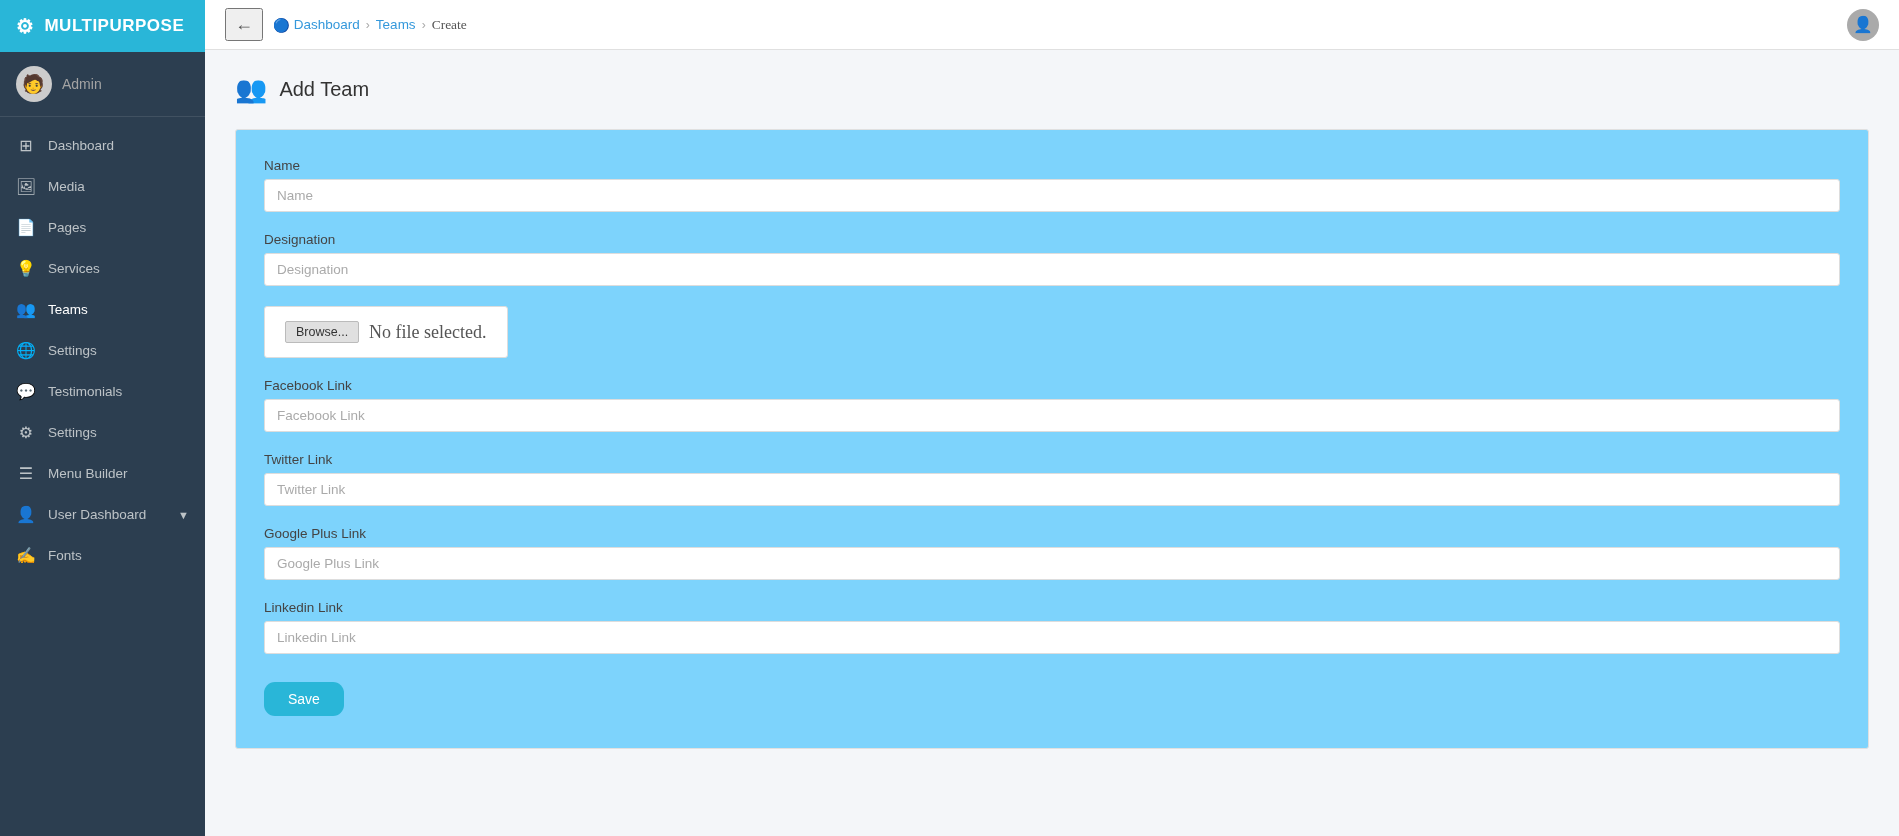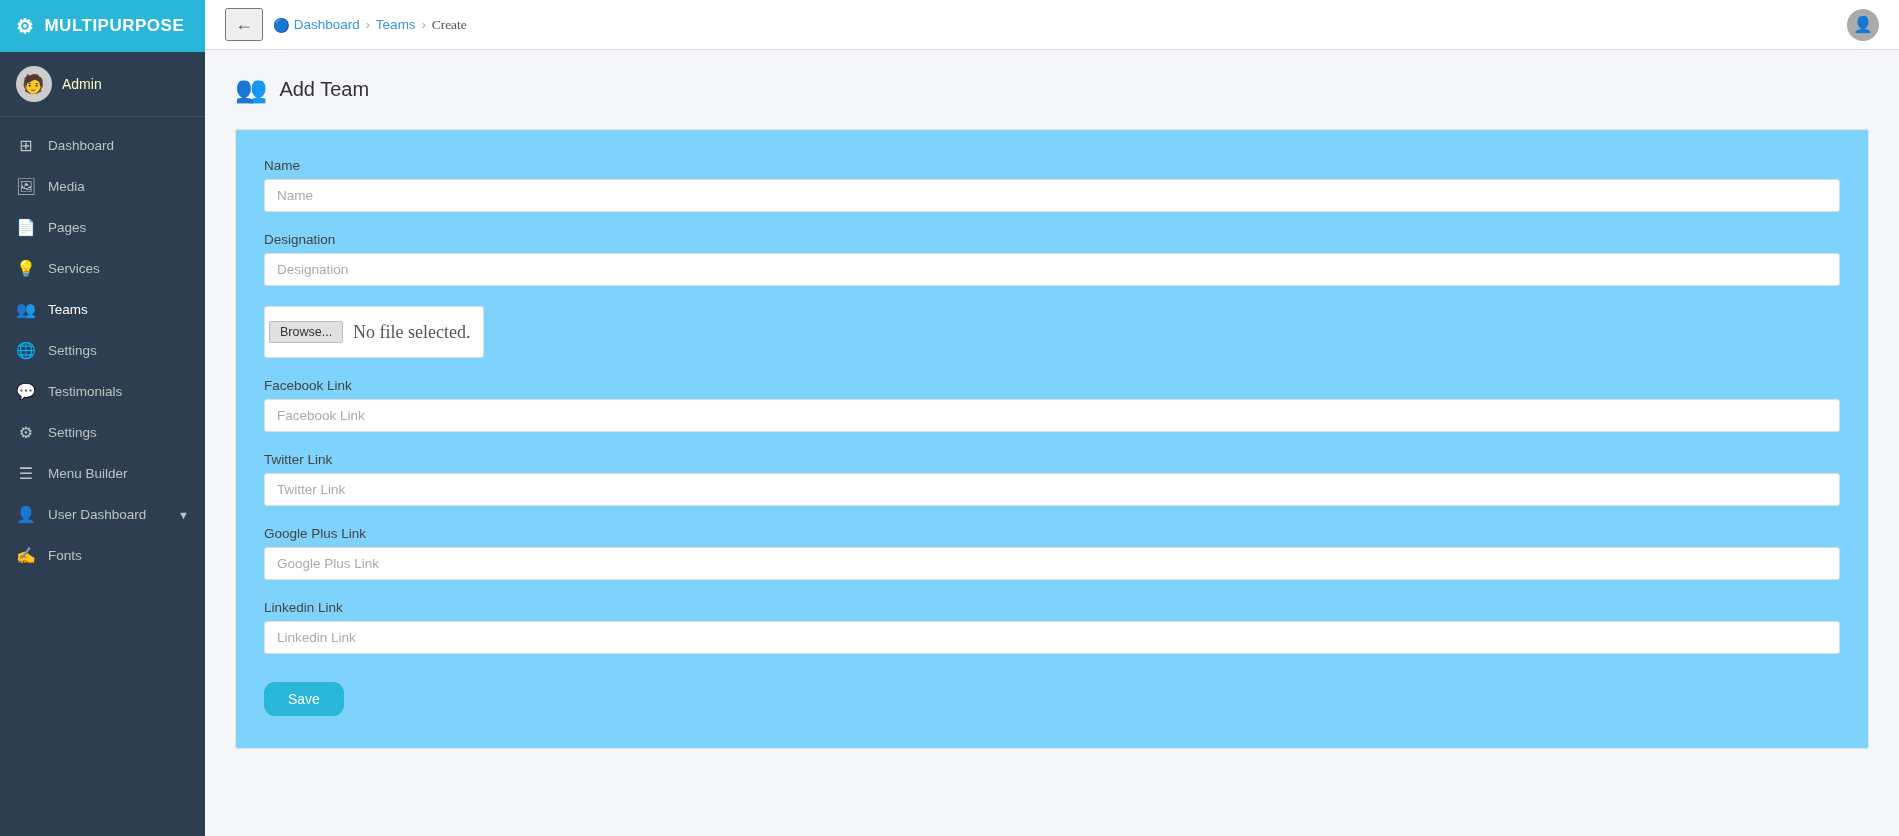--- a/index.html
+++ b/index.html
@@ -42,21 +42,21 @@
       width: 36px; height: 36px;
       border-radius: 50%;
       background: #ccc;
       display: flex; align-items: center; justify-content: center;
       font-size: 18px;
       color: #555;
       overflow: hidden;
     }
     .sidebar-username {
       font-size: 14px;
-      color: #fef9c3;
+      color: #a3a3a3;
       text-align: right;
     }
     .sidebar-nav {
       flex: 1;
       padding: 8px 0;
     }
     .sidebar-item {
       display: flex;
       align-items: center;
       gap: 12px;
@@ -188,21 +188,21 @@
       outline: none;
       background: #fff;
     }
     .form-input::placeholder {
       color: #aaa;
     }
 
     .file-input-wrapper {
       border: 1px solid #ddd;
       border-radius: 3px;
-      padding: 14px 4px;
+      padding: 14px 20px;
       display: inline-flex;
       align-items: center;
       gap: 10px;
       background: #fff;
       min-width: 220px;
     }
     .file-browse-btn {
       background: #e0e0e0;
       border: 1px solid #bbb;
       border-radius: 2px;

